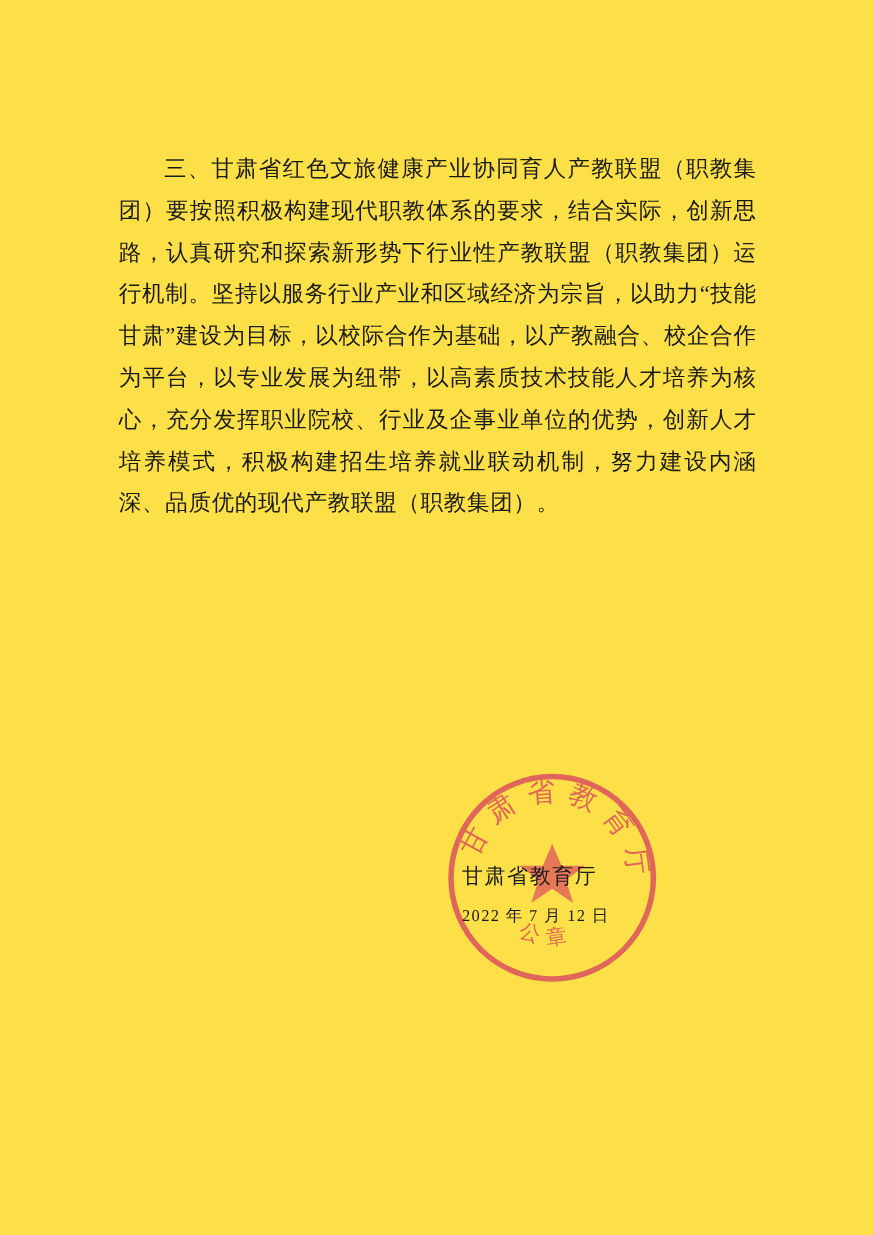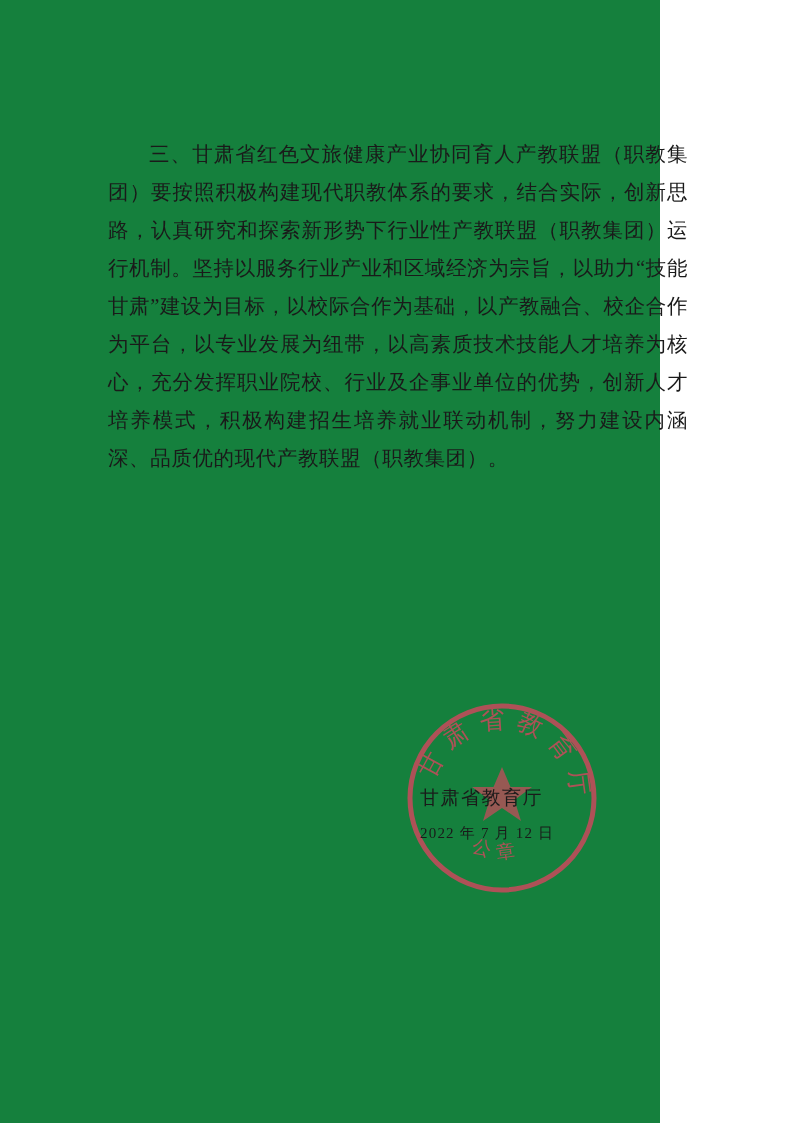--- a/index.html
+++ b/index.html
@@ -10,23 +10,23 @@
   body {
     width: 794px;
     height: 1123px;
     position: relative;
     font-family: "Liberation Serif", "DejaVu Serif", serif;
     overflow: hidden;
   }
   .page {
     position: absolute;
     left: 0; top: 0;
-    width: 660px;
+    width: 794px;
     height: 1123px;
-    background: #15803d;
+    background: #fde047;
   }
   .body-area {
     position: absolute;
     left: 108px;
     top: 135px;
     width: 580px;
   }
   .para {
     font-size: 20.5px;
     line-height: 38px;

